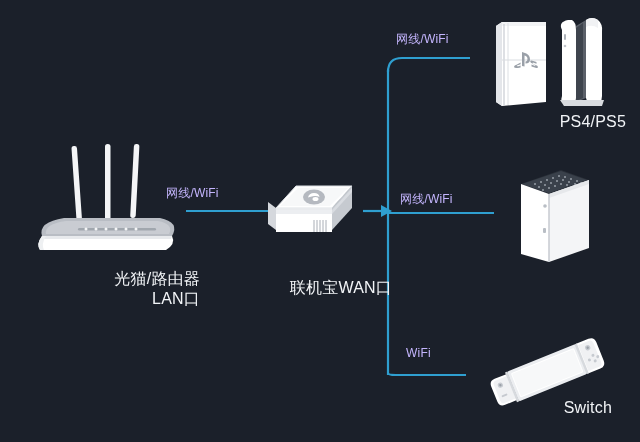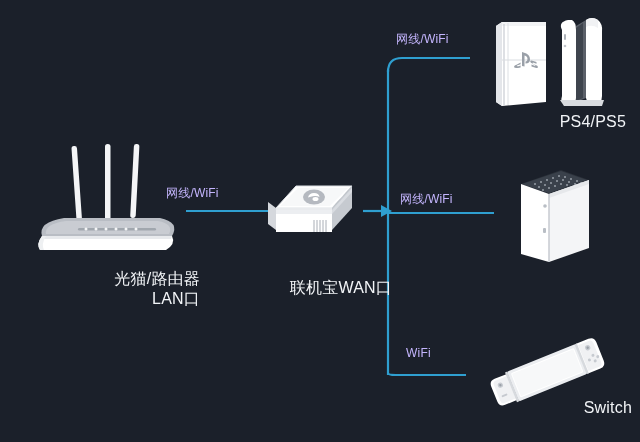--- a/index.html
+++ b/index.html
@@ -224,21 +224,21 @@
         <circle cx="105" cy="42" r="1.5" fill="#c6cad0"></circle>
         <circle cx="110" cy="45" r="1.5" fill="#c6cad0"></circle>
         <circle cx="110" cy="39" r="1.5" fill="#c6cad0"></circle>
         <circle cx="114" cy="42" r="1.5" fill="#c6cad0"></circle>
 
         <rect x="22" y="22" width="2.5" height="32" fill="#d7dade"></rect>
         <rect x="97" y="22" width="2.5" height="32" fill="#d7dade"></rect>
       </g>
     </svg>
   </div>
-  <div class="label" style="left:512px;top:398px;width:120px;">Switch</div>
+  <div class="label" style="left:492px;top:398px;width:120px;">Switch</div>
 
   <div class="link-label" style="left:166px;top:184px;">网线/WiFi</div>
 
   <div class="link-label" style="left:396px;top:30px;">网线/WiFi</div>
 
   <div class="link-label" style="left:400px;top:190px;">网线/WiFi</div>
 
   <div class="link-label" style="left:406px;top:344px;">WiFi</div>
 
 </div>

